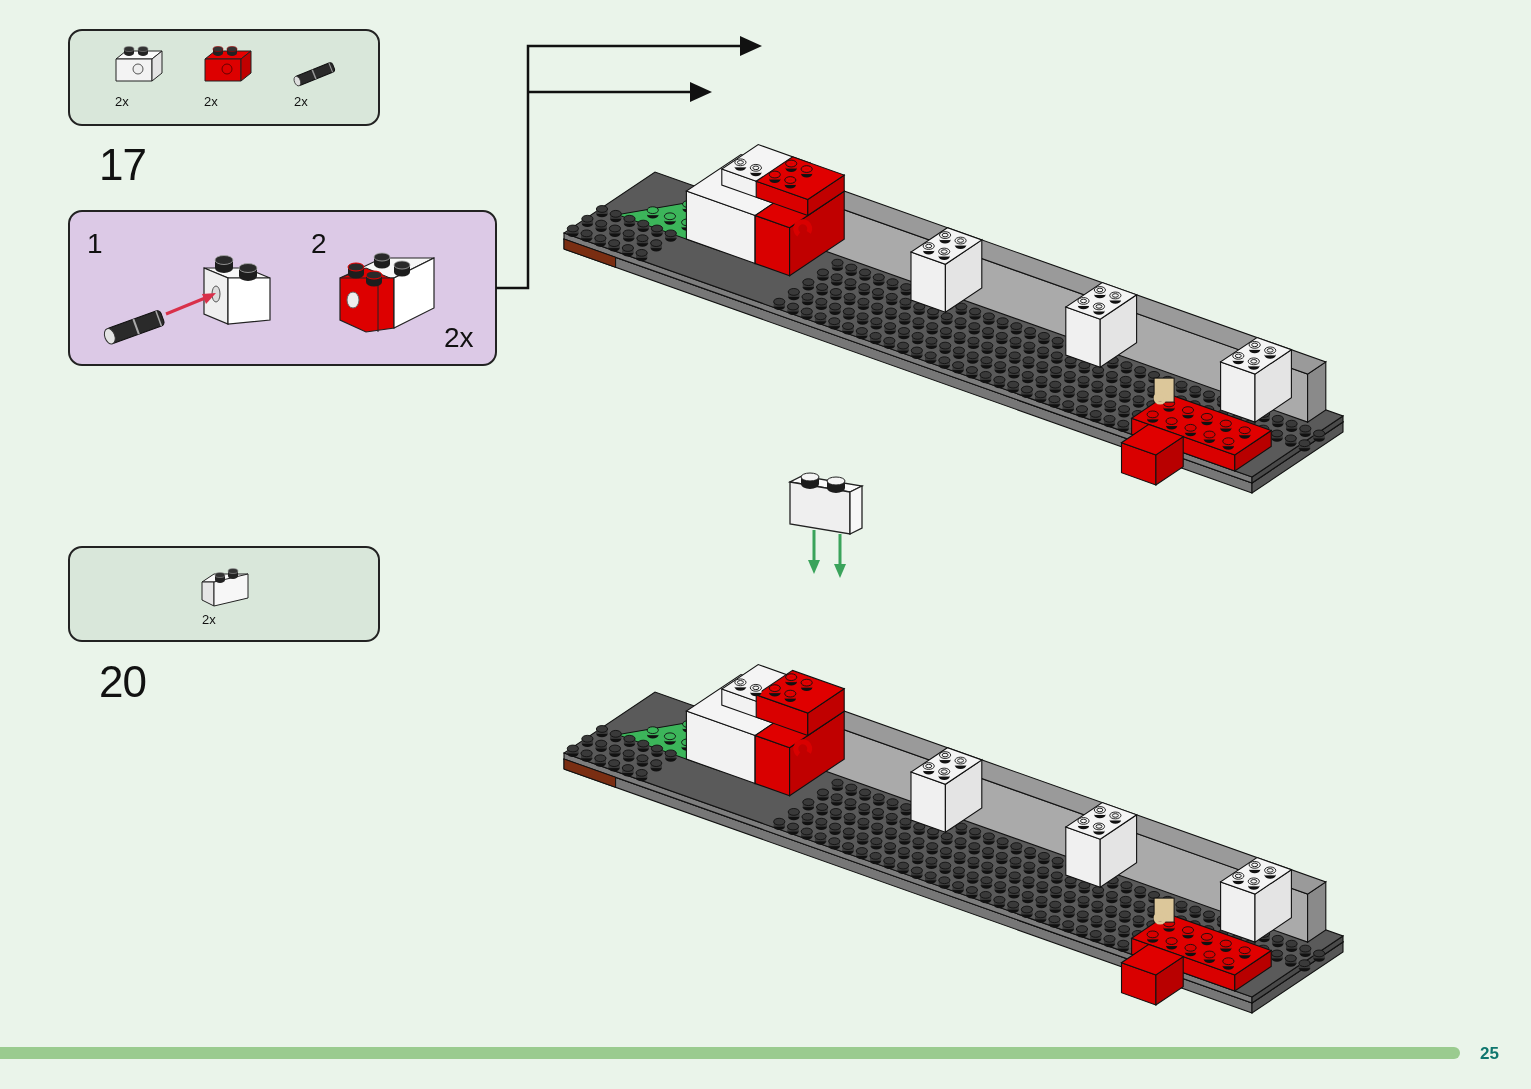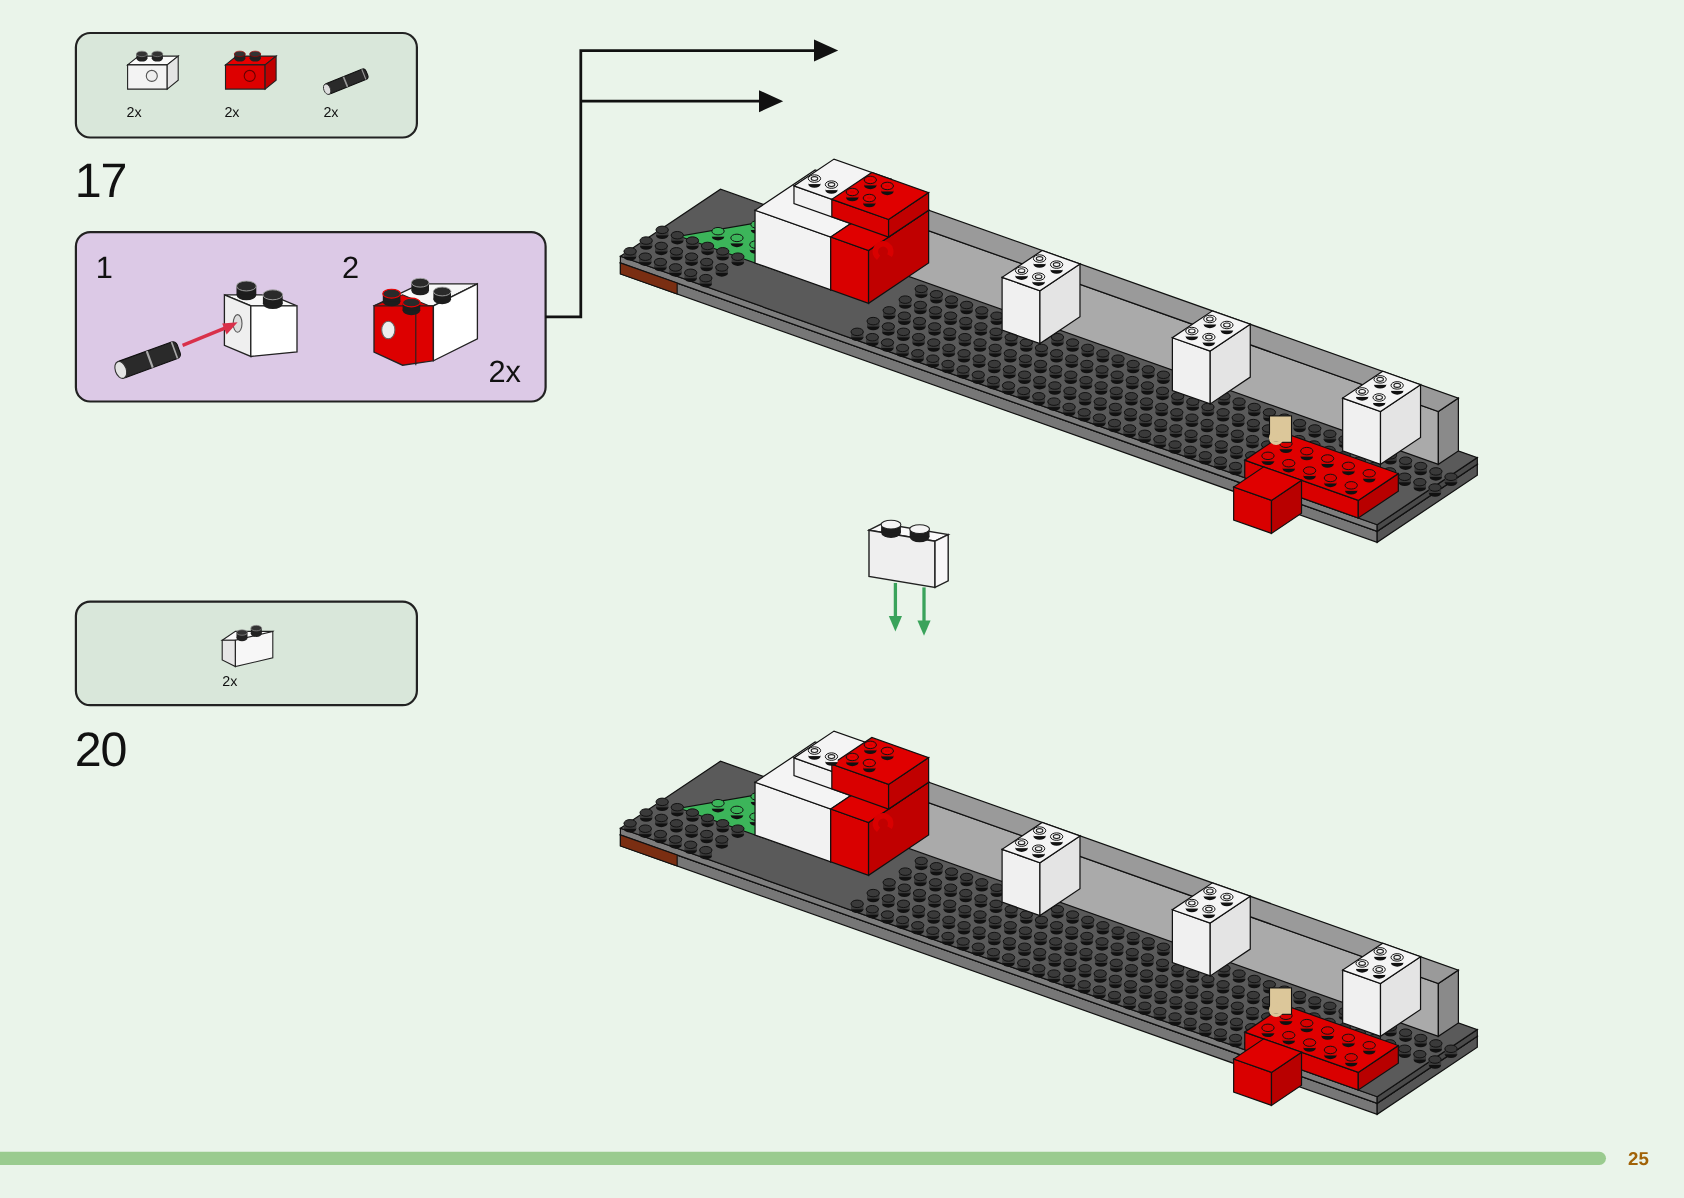--- a/index.html
+++ b/index.html
@@ -11,28 +11,28 @@
   }
   .parts-box {
     position: absolute; background: #d9e7da;
     border: 2px solid #222; border-radius: 14px; box-sizing: border-box;
   }
   .sub-box {
     position: absolute; background: #dcc9e6;
     border: 2px solid #222; border-radius: 14px; box-sizing: border-box;
   }
   .qty { position: absolute; font-size: 13px; color: #111; }
-  .step-num { position: absolute; font-size: 44px; letter-spacing: -1px; color: #111; }
+  .step-num { position: absolute; font-size: 44px; letter-spacing: -1px; color: #111; margin-left: 31px; }
   .sub-num { position: absolute; font-size: 28px; color: #111; }
   .sub-qty { position: absolute; font-size: 28px; color: #111; }
   .page-bar {
     position: absolute; left: 0; top: 1047px; width: 1460px; height: 12px;
     background: #9acb8f; border-radius: 0 6px 6px 0;
   }
-  .page-num { position: absolute; left: 1480px; top: 1044px; font-size: 17px; font-weight: bold; color: #a16207; }
+  .page-num { position: absolute; left: 1480px; top: 1044px; font-size: 17px; font-weight: bold; color: #0f766e; }
   svg { position: absolute; overflow: visible; }
 </style>
 </head>
 <body>
 
 <div class="parts-box" style="left:68px;top:29px;width:312px;height:97px;">
 
   <svg style="left:44px;top:14px;" width="50" height="44" viewBox="0 0 50 44">
     <polygon points="2,14 38,14 48,6 12,6" fill="#fbfbfb" stroke="#222" stroke-width="1"></polygon>
     <polygon points="2,14 38,14 38,36 2,36" fill="#f3f3f3" stroke="#222" stroke-width="1"></polygon>

